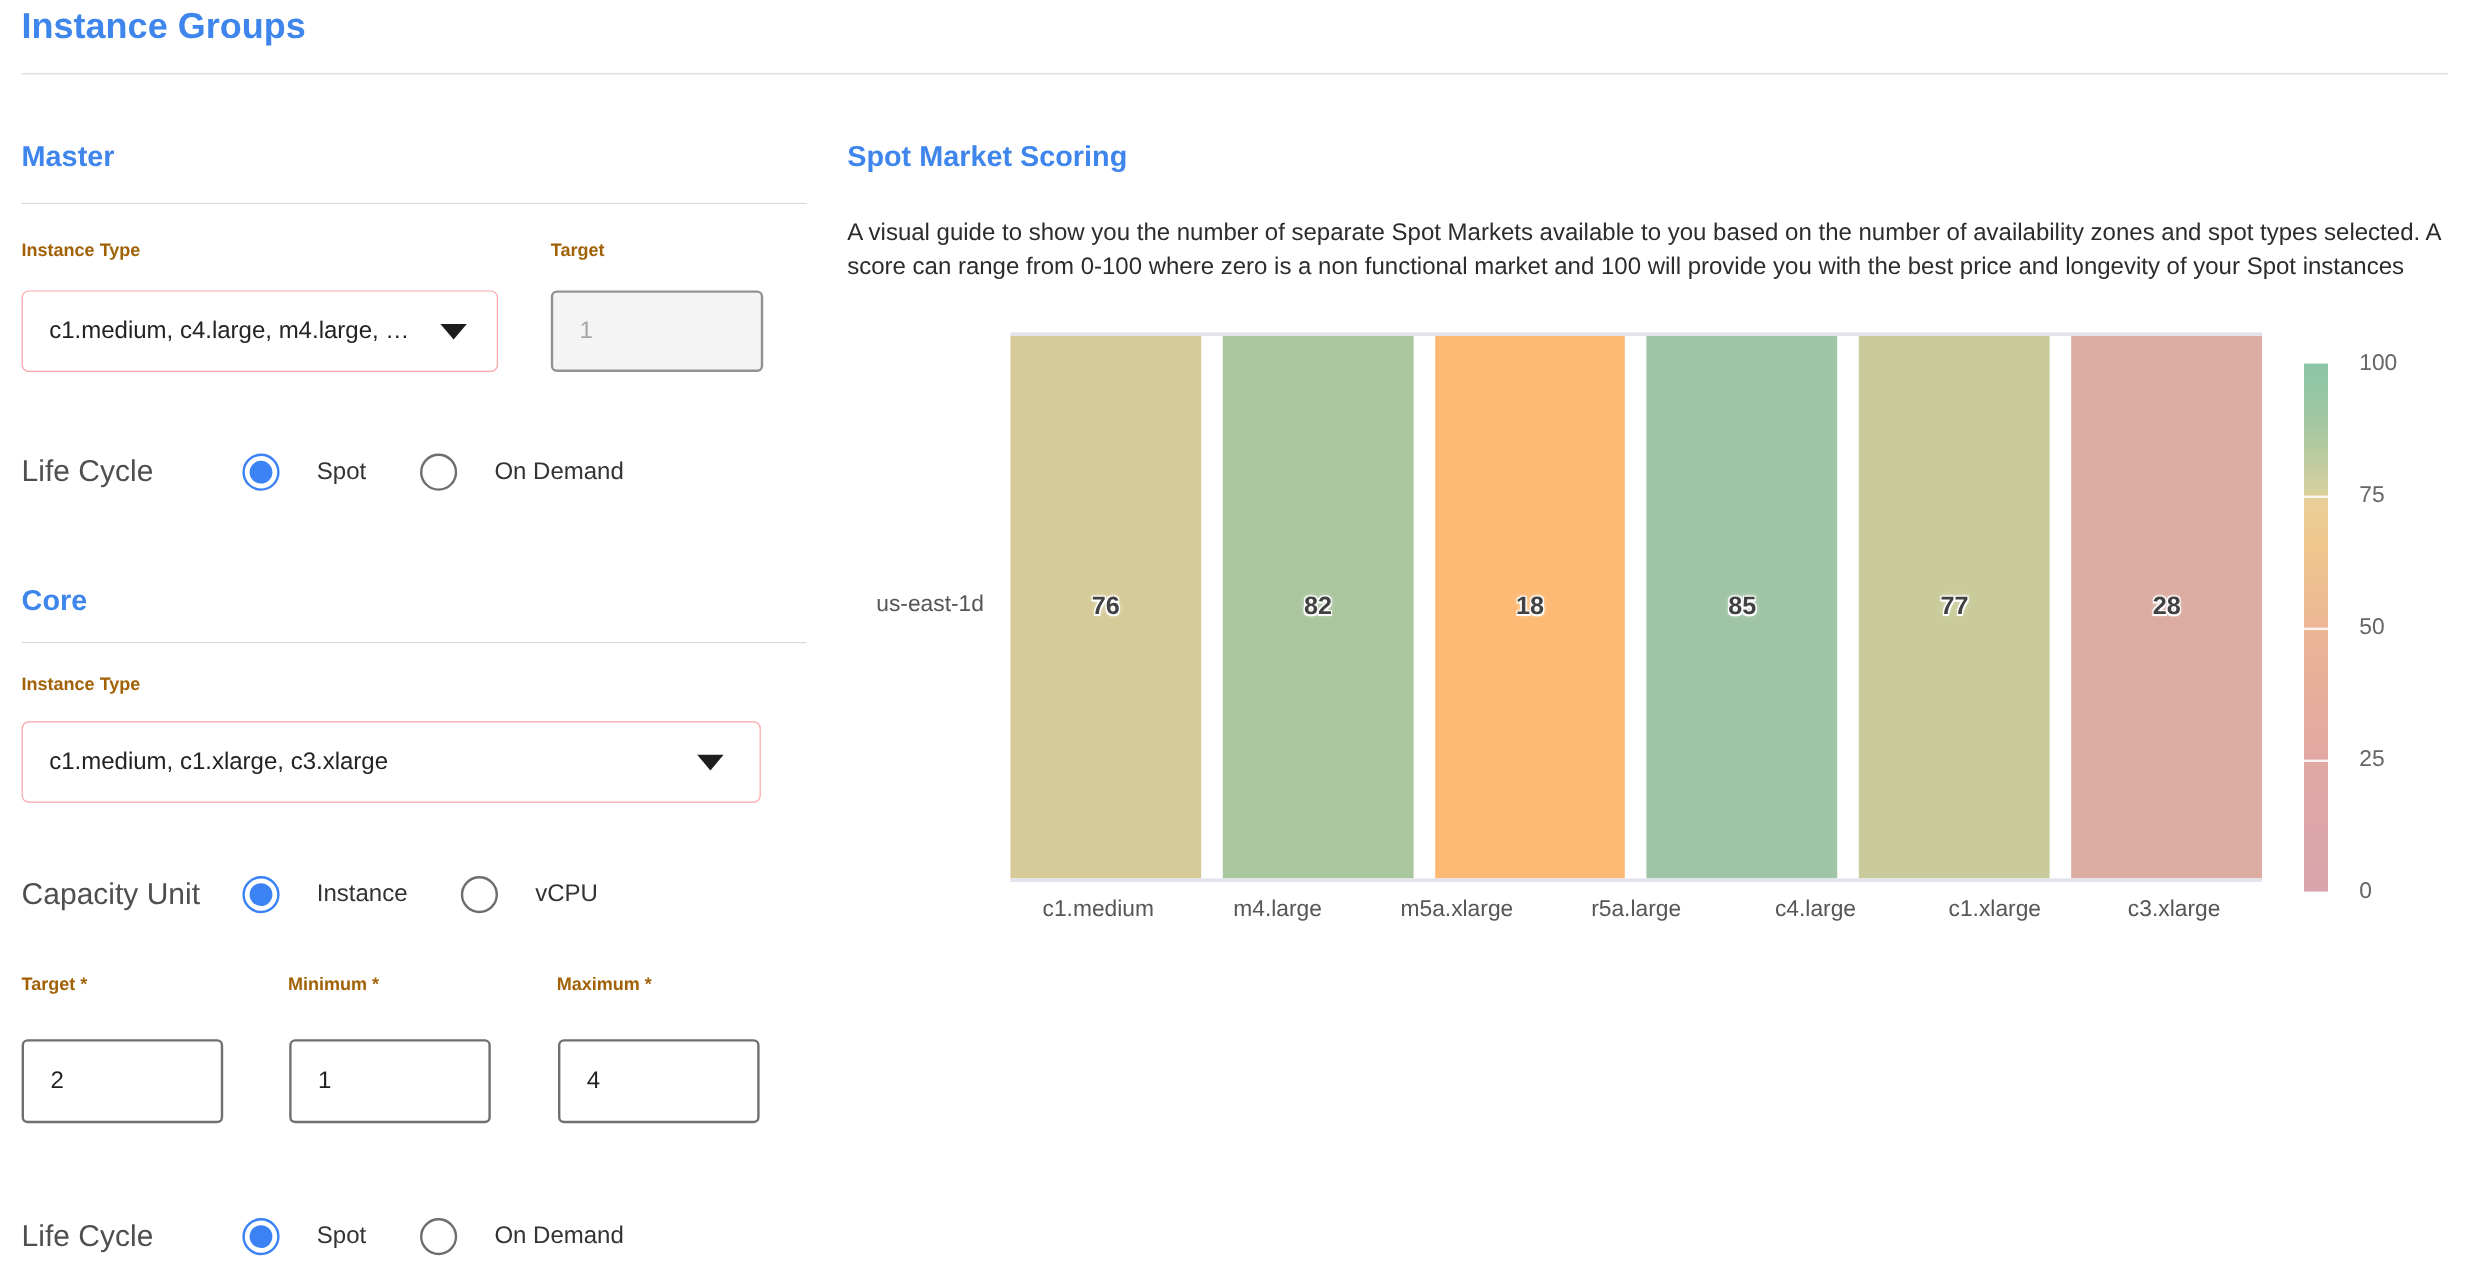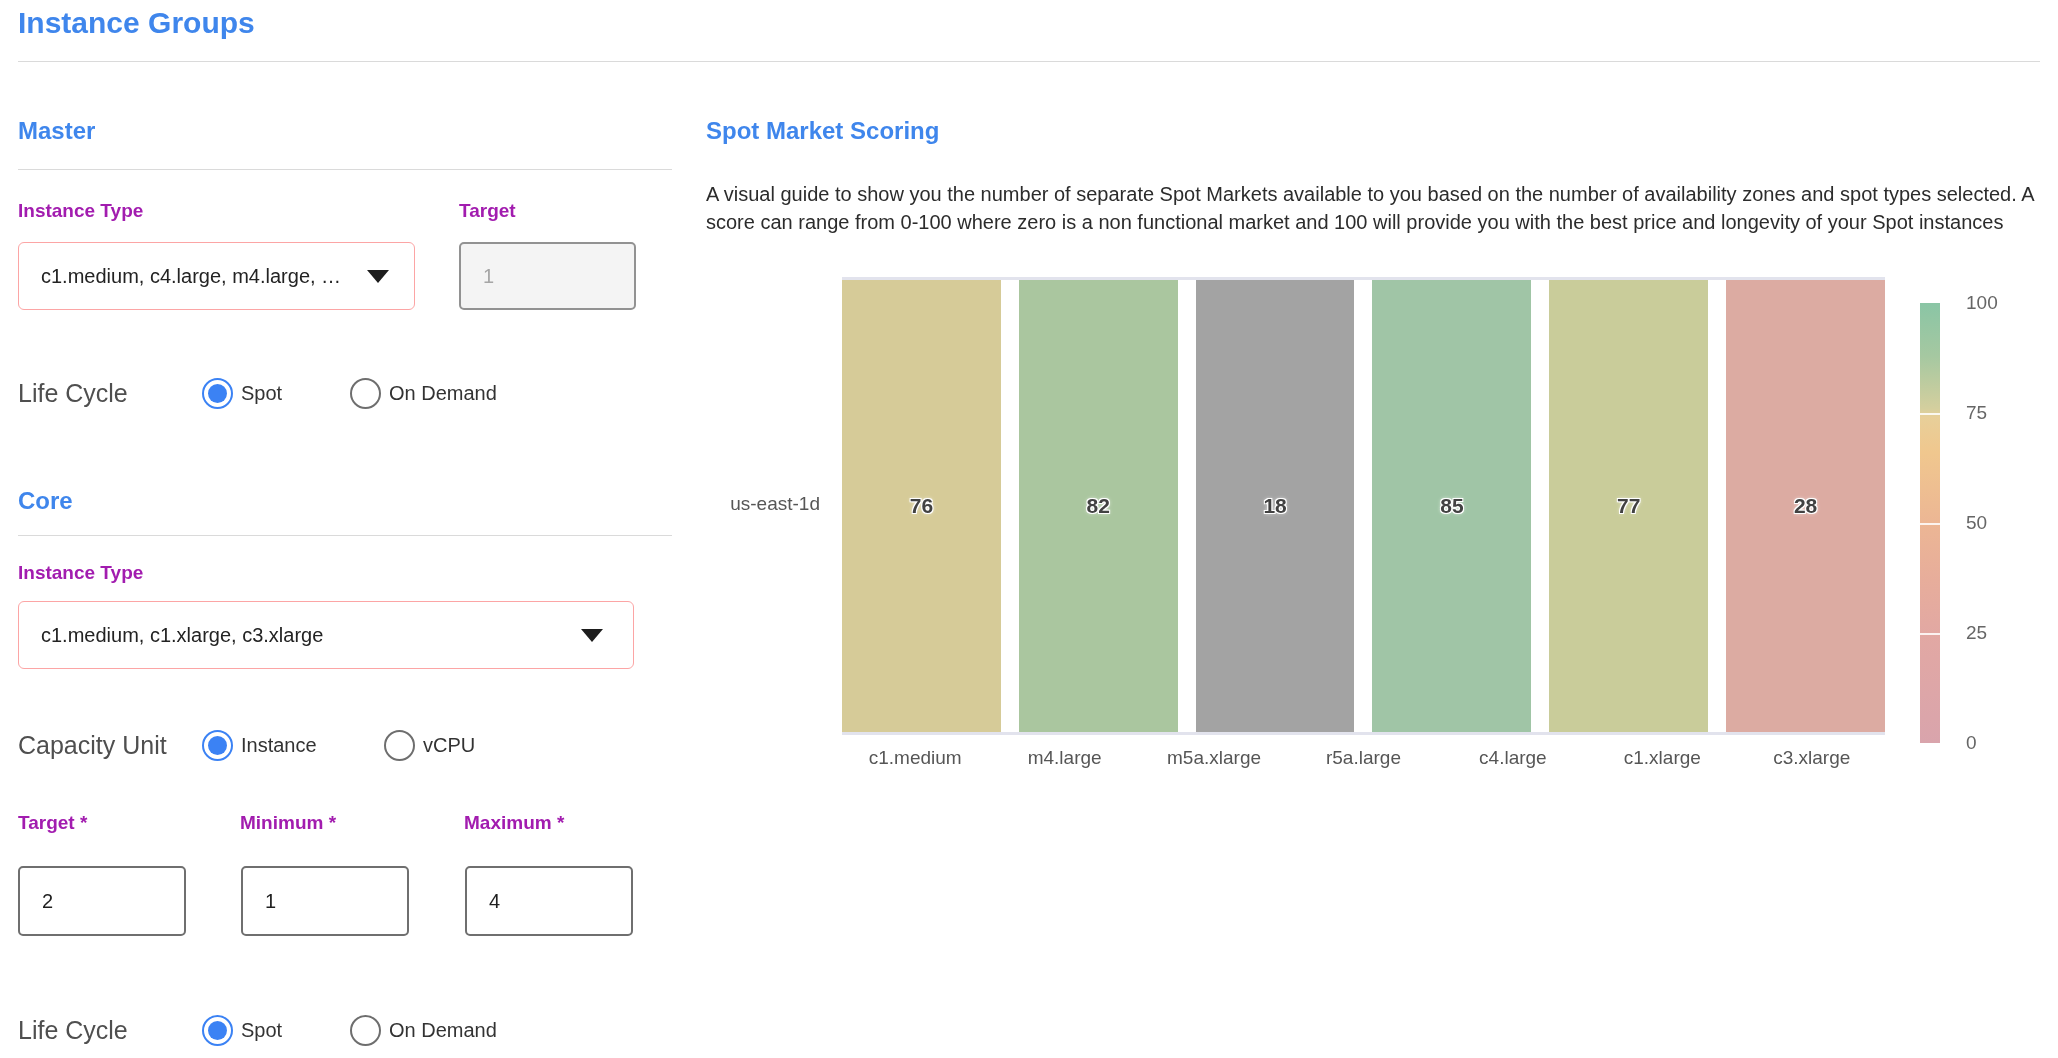--- a/index.html
+++ b/index.html
@@ -6,42 +6,42 @@
   html,body { width:2058px; height:1058px; background:#ffffff; overflow:hidden;
               font-family:"Liberation Sans","DejaVu Sans",sans-serif; }
   .abs { position:absolute; }
 
   
   .page-title { left:18px; top:6px; font-size:30px; font-weight:600; color:#3f86ec; }
   .section-heading { font-size:24px; font-weight:600; color:#3f86ec; }
   .divider { height:1px; background:#dadada; }
 
   
-  .field-label { font-size:19px; font-weight:600; color:#a21caf; }
+  .field-label { font-size:15px; font-weight:600; color:#a16207; }
   .row-label   { font-size:25px; font-weight:400; color:#4f4f4f; line-height:34px; }
 
   
   .select { border:1px solid #fca5a5; border-radius:6px; background:#fff;
             display:flex; align-items:center; cursor:pointer; }
   .select-text { font-size:20px; color:#232323; padding-left:22px; white-space:nowrap; }
   .caret { width:0; height:0; border-left:11px solid transparent; border-right:11px solid transparent;
            border-top:13px solid #1d1d1d; }
   .caret.inline { margin-left:26px; }
   .caret.right  { position:absolute; right:30px; top:50%; margin-top:-6px; }
 
   
   .num-input { border:2px solid #6f6f6f; border-radius:5px; background:#fff;
                font-size:20px; color:#1f1f1f; padding-left:22px; width:100%; height:100%;
                font-family:inherit; outline:none; }
   .num-input:disabled { border-color:#929292; background:#f4f4f4; color:#a6a6a6; }
 
   
   .radio-row { position:absolute; left:18px; height:34px; }
   .radio-row .row-label { position:absolute; left:0; top:0; }
-  .radio-opt { position:absolute; top:0; height:34px; display:flex; align-items:center; gap:8px; cursor:pointer; }
+  .radio-opt { position:absolute; top:0; height:34px; display:flex; align-items:center; gap:31px; cursor:pointer; }
   .radio { width:31px; height:31px; border:2px solid #6e6e6e; border-radius:50%;
            position:relative; background:#fff; flex:0 0 auto; }
   .radio.checked { border-color:#3b82f4; }
   .radio.checked::after { content:""; position:absolute; inset:4px; border-radius:50%; background:#3b82f4; }
   .radio-label { font-size:20px; color:#333333; }
 
   
   .description { font-size:20px; line-height:28px; color:#2c2c2c; width:1340px; }
 
   
@@ -148,21 +148,21 @@
 
 <div class="abs heatmap">
   <div class="hm-strip top"></div>
   <div class="hm-cells">
       <div class="hm-cell" style="background: rgb(214, 203, 152);">
         <span class="hm-val">76</span>
       </div>
       <div class="hm-cell" style="background: rgb(170, 198, 159);">
         <span class="hm-val">82</span>
       </div>
-      <div class="hm-cell" style="background: #a3a3a3;">
+      <div class="hm-cell" style="background: #fdba74;">
         <span class="hm-val">18</span>
       </div>
       <div class="hm-cell" style="background: rgb(160, 197, 166);">
         <span class="hm-val">85</span>
       </div>
       <div class="hm-cell" style="background: rgb(201, 204, 154);">
         <span class="hm-val">77</span>
       </div>
       <div class="hm-cell" style="background: rgb(220, 171, 162);">
         <span class="hm-val">28</span>

